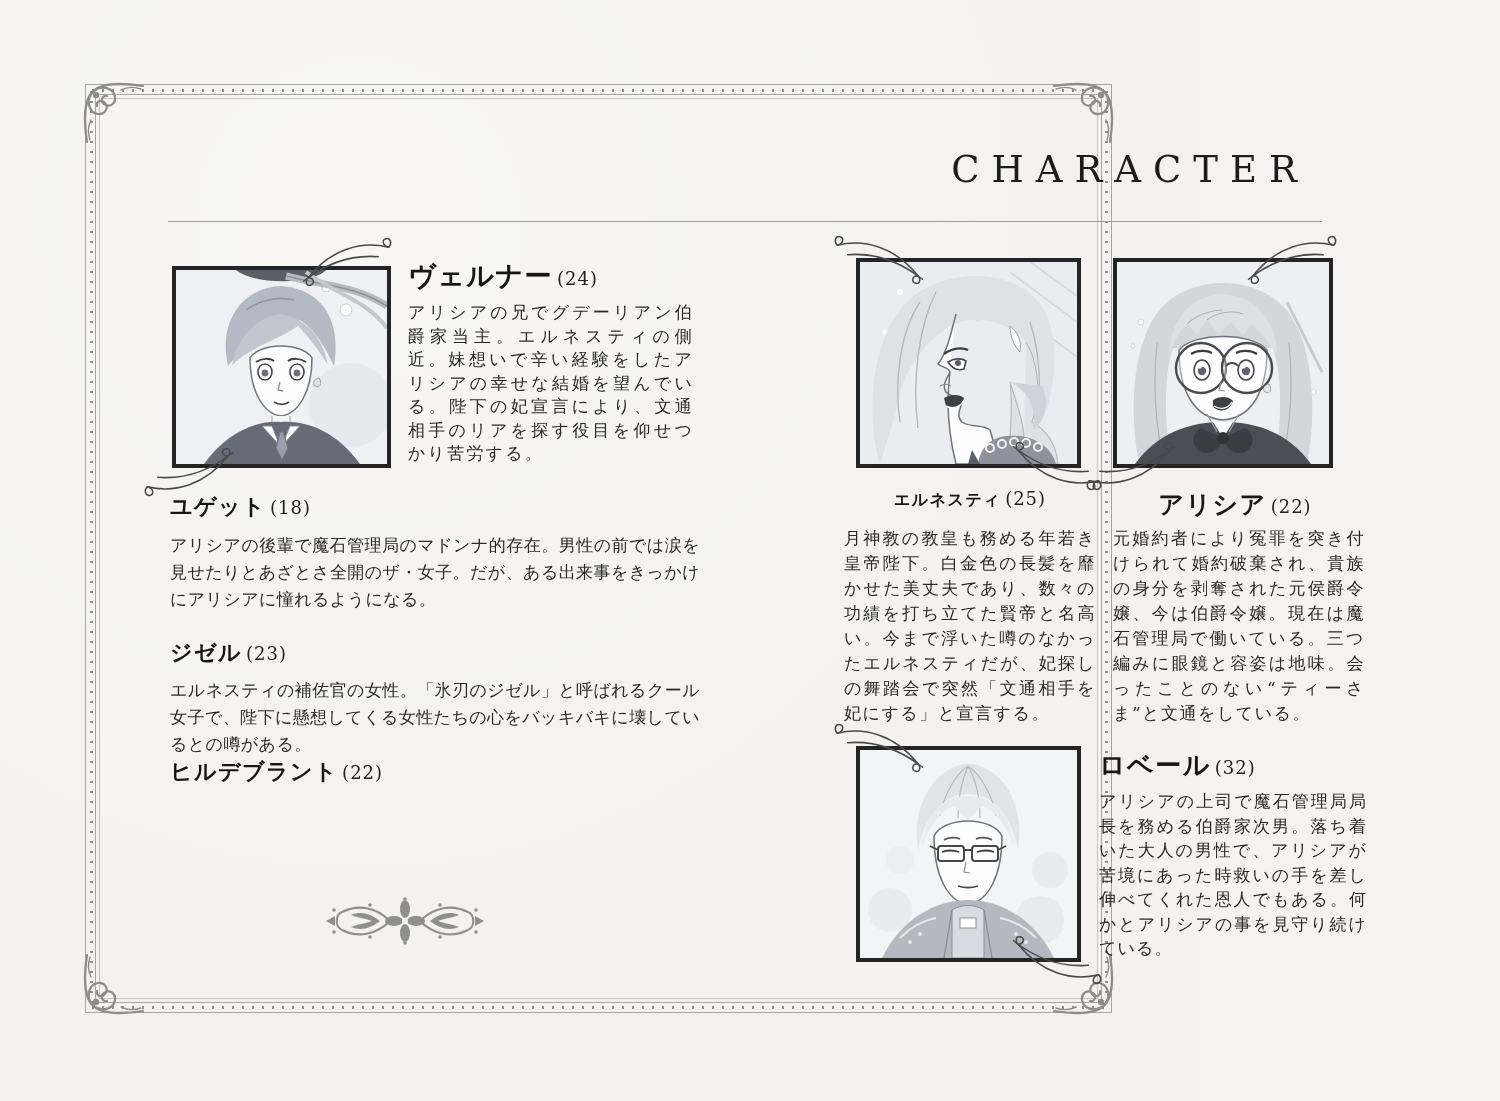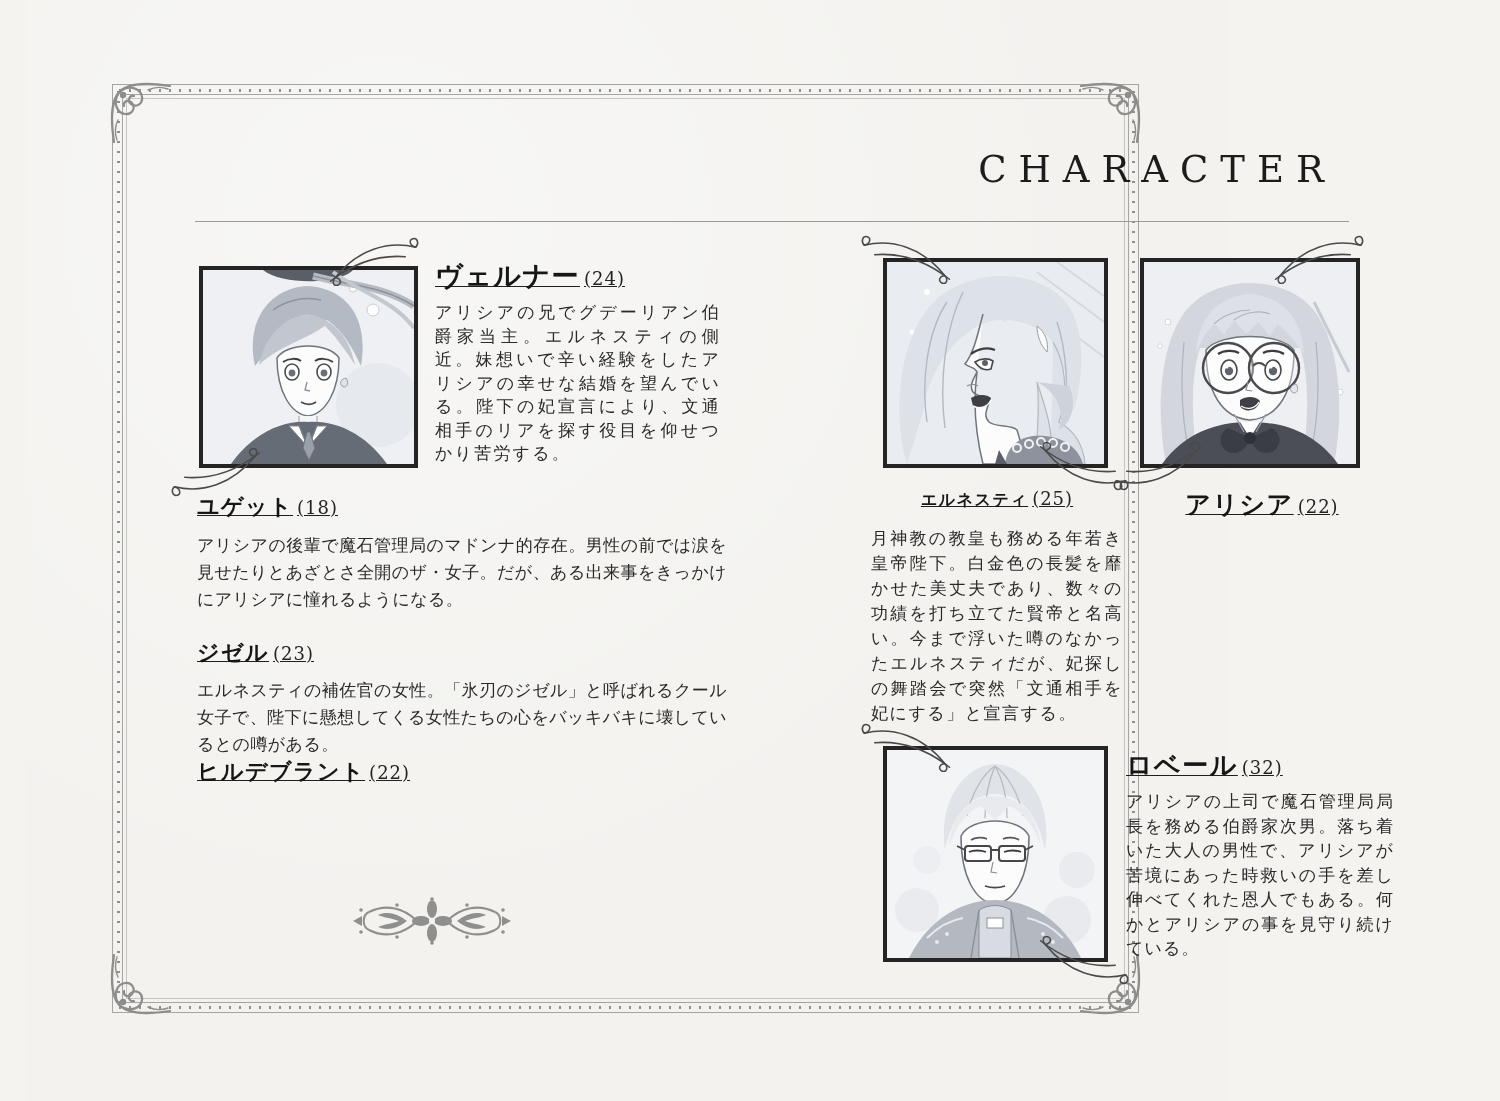--- a/index.html
+++ b/index.html
@@ -6,21 +6,20 @@
   body{
     width:1500px;height:1101px;overflow:hidden;
     background:#f4f3f0;
     font-family:"DejaVu Serif","Liberation Serif",serif;
     color:#1f1f1f;
   }
   .stage{position:relative;width:1200px;height:1101px;
     background:
       radial-gradient(circle at 30% 20%, rgba(255,255,255,.35), rgba(255,255,255,0) 60%),
       #f3f2ef;
-    margin-left: 27px;
   }
 
   
   .frame{position:absolute;left:85px;top:84px;right:88px;bottom:88px;pointer-events:none;}
   .frame .l0{position:absolute;inset:0;border:1px solid #a5a5a3;}
   .frame .l1{position:absolute;inset:10px;border:1px solid #a5a5a3;}
   .frame .l2{position:absolute;inset:14px;border:1px solid #c6c5c2;}
   .bdots{position:absolute;background-image:radial-gradient(circle,#8f8f8d 1.15px,rgba(0,0,0,0) 1.5px);}
   .bdots.t{left:3px;right:3px;top:2.5px;height:7px;background-size:10px 7px;}
   .bdots.b{left:3px;right:3px;bottom:2.5px;height:7px;background-size:10px 7px;}
@@ -39,21 +38,21 @@
     color:#1c1c1c;font-weight:400;
   }
   .title-rule{position:absolute;left:168px;top:221px;width:1154px;height:1px;background:#9c9b98;}
 
   
   .portrait{position:absolute;border:4px solid #242424;background:#f6f7f8;box-sizing:border-box;}
   .portrait svg{display:block;}
   .swash{position:absolute;width:96px;height:52px;}
 
   
-  .char-head{white-space:nowrap;text-decoration:underline;}
+  .char-head{white-space:nowrap;}
   .char-name{font-weight:700;font-size:22px;letter-spacing:1.5px;color:#161616;}
   .char-age{font-size:18px;margin-left:4px;letter-spacing:1px;color:#222;}
   .desc{position:absolute;font-size:17px;color:#29292a;text-align:justify;
         text-justify:inter-ideograph;line-break:strict;}
   .head-abs{position:absolute;}
   .center{text-align:center;}
 
   .desc.narrow{line-height:23.5px;letter-spacing:2.2px;}
   .desc.wide{line-height:27px;letter-spacing:0.4px;}
   .desc.card{line-height:25px;letter-spacing:1.5px;}
@@ -268,20 +267,21 @@
     </svg>
 
   <div class="head-abs char-head center" style="left:846px;top:488px;width:248px;">
     <span class="char-name" style="font-size:16px;">エルネスティ</span><span class="char-age">(25)</span>
   </div>
   <div class="desc card" style="left:844px;top:526px;width:252px;">月神教の教皇も務める年若き皇帝陛下。白金色の長髪を靡かせた美丈夫であり、数々の功績を打ち立てた賢帝と名高い。今まで浮いた噂のなかったエルネスティだが、妃探しの舞踏会で突然「文通相手を妃にする」と宣言する。</div>
 
   <div class="head-abs char-head center" style="left:1110px;top:488px;width:250px;">
     <span class="char-name" style="font-size:25px;">アリシア</span><span class="char-age">(22)</span>
   </div>
+  <div class="desc card" style="left:1113px;top:526px;width:252px;">元婚約者により冤罪を突き付けられて婚約破棄され、貴族の身分を剥奪された元侯爵令嬢、今は伯爵令嬢。現在は魔石管理局で働いている。三つ編みに眼鏡と容姿は地味。会ったことのない“ティーさま”と文通をしている。</div>
 
   <div class="portrait" style="left:856px;top:746px;width:225px;height:216px;">
     <svg viewBox="0 0 217 208" width="217" height="208">
       <rect width="217" height="208" fill="#f3f4f6"></rect>
       <circle cx="30" cy="160" r="22" fill="#eaebef"></circle>
         <circle cx="190" cy="120" r="18" fill="#eaebef"></circle>
         <circle cx="180" cy="170" r="24" fill="#e9eaee"></circle>
         <circle cx="40" cy="110" r="14" fill="#edeef1"></circle>
       <path d="M58,100 C50,44 84,14 108,14 C134,14 166,44 158,100 C150,62 132,44 108,44 C86,44 66,62 58,100 Z" fill="#e0e3e8"></path>
       <path d="M108,16 C96,24 84,44 80,66 M108,16 C120,24 132,44 136,66 M108,16 C102,30 98,50 98,68 M108,16 C116,30 120,50 120,68" stroke="#b6bbc3" stroke-width="1.3" fill="none"></path>

